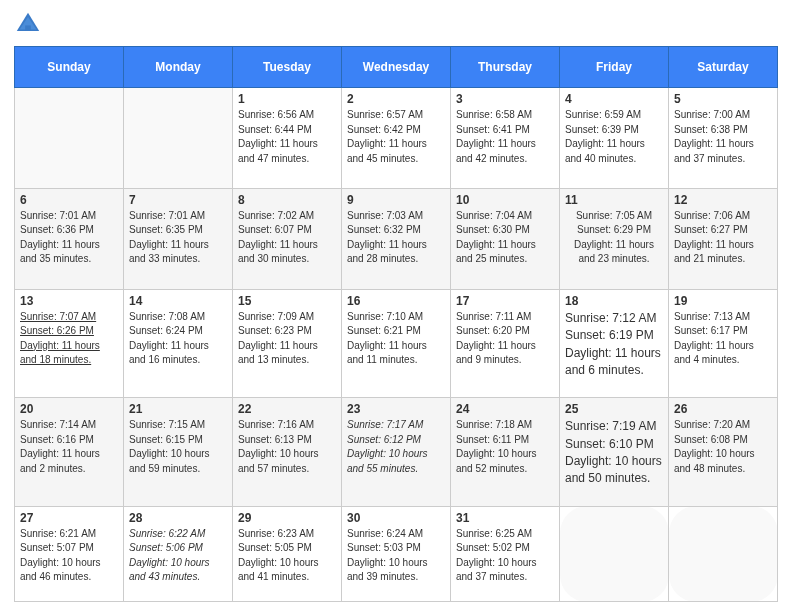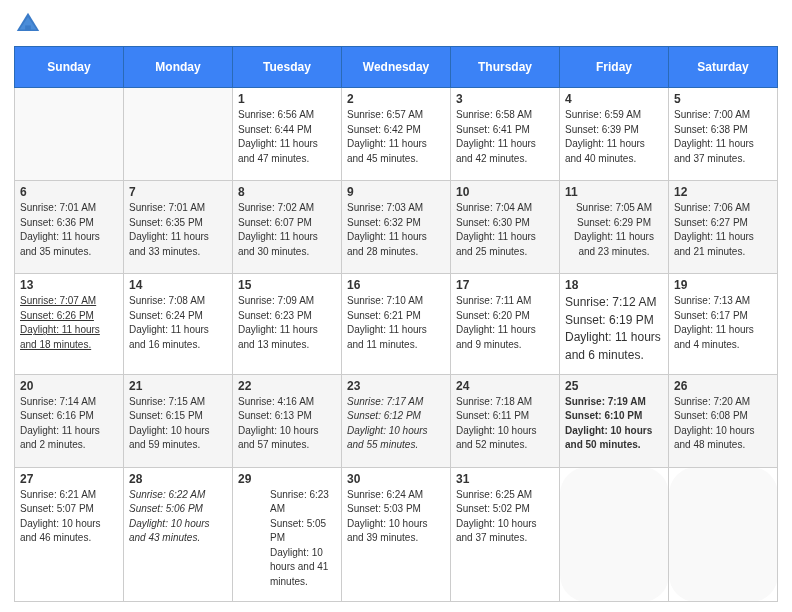--- a/index.html
+++ b/index.html
@@ -264,39 +264,39 @@
 Daylight: 11 hours and 2 minutes.</div>
           </td>
           <td>
             <span class="day-num">21</span>
             <div style="white-space: pre-line; font-size: 10px;">Sunrise: 7:15 AM
 Sunset: 6:15 PM
 Daylight: 10 hours and 59 minutes.</div>
           </td>
           <td>
             <span class="day-num">22</span>
-            <div style="white-space: pre-line; font-size: 10px;">Sunrise: 4:16 AM
+            <div style="white-space: pre-line; font-size: 10px;">Sunrise: 7:16 AM
 Sunset: 6:13 PM
 Daylight: 10 hours and 57 minutes.</div>
           </td>
           <td>
             <span class="day-num">23</span>
             <div style="white-space: pre-line; font-size: 10px; font-style: italic;">Sunrise: 7:17 AM
 Sunset: 6:12 PM
 Daylight: 10 hours and 55 minutes.</div>
           </td>
           <td>
             <span class="day-num">24</span>
             <div style="white-space: pre-line; font-size: 10px;">Sunrise: 7:18 AM
 Sunset: 6:11 PM
 Daylight: 10 hours and 52 minutes.</div>
           </td>
           <td>
             <span class="day-num">25</span>
-            <div style="white-space: pre-line; font-size: 10px; font-weight: bold;">Sunrise: 7:19 AM
+            <div style="white-space: pre-line; font-size: 12px;">Sunrise: 7:19 AM
 Sunset: 6:10 PM
 Daylight: 10 hours and 50 minutes.</div>
           </td>
           <td>
             <span class="day-num">26</span>
             <div style="white-space: pre-line; font-size: 10px;">Sunrise: 7:20 AM
 Sunset: 6:08 PM
 Daylight: 10 hours and 48 minutes.</div>
           </td>
         </tr>
@@ -308,21 +308,21 @@
 Daylight: 10 hours and 46 minutes.</div>
           </td>
           <td>
             <span class="day-num">28</span>
             <div style="white-space: pre-line; font-size: 10px; font-style: italic;">Sunrise: 6:22 AM
 Sunset: 5:06 PM
 Daylight: 10 hours and 43 minutes.</div>
           </td>
           <td>
             <span class="day-num">29</span>
-            <div style="white-space: pre-line; font-size: 10px; margin-left: 32px;">Sunrise: 6:23 AM
+            <div style="white-space: pre-line; font-size: 10px;">Sunrise: 6:23 AM
 Sunset: 5:05 PM
 Daylight: 10 hours and 41 minutes.</div>
           </td>
           <td>
             <span class="day-num">30</span>
             <div style="white-space: pre-line; font-size: 10px;">Sunrise: 6:24 AM
 Sunset: 5:03 PM
 Daylight: 10 hours and 39 minutes.</div>
           </td>
           <td>

